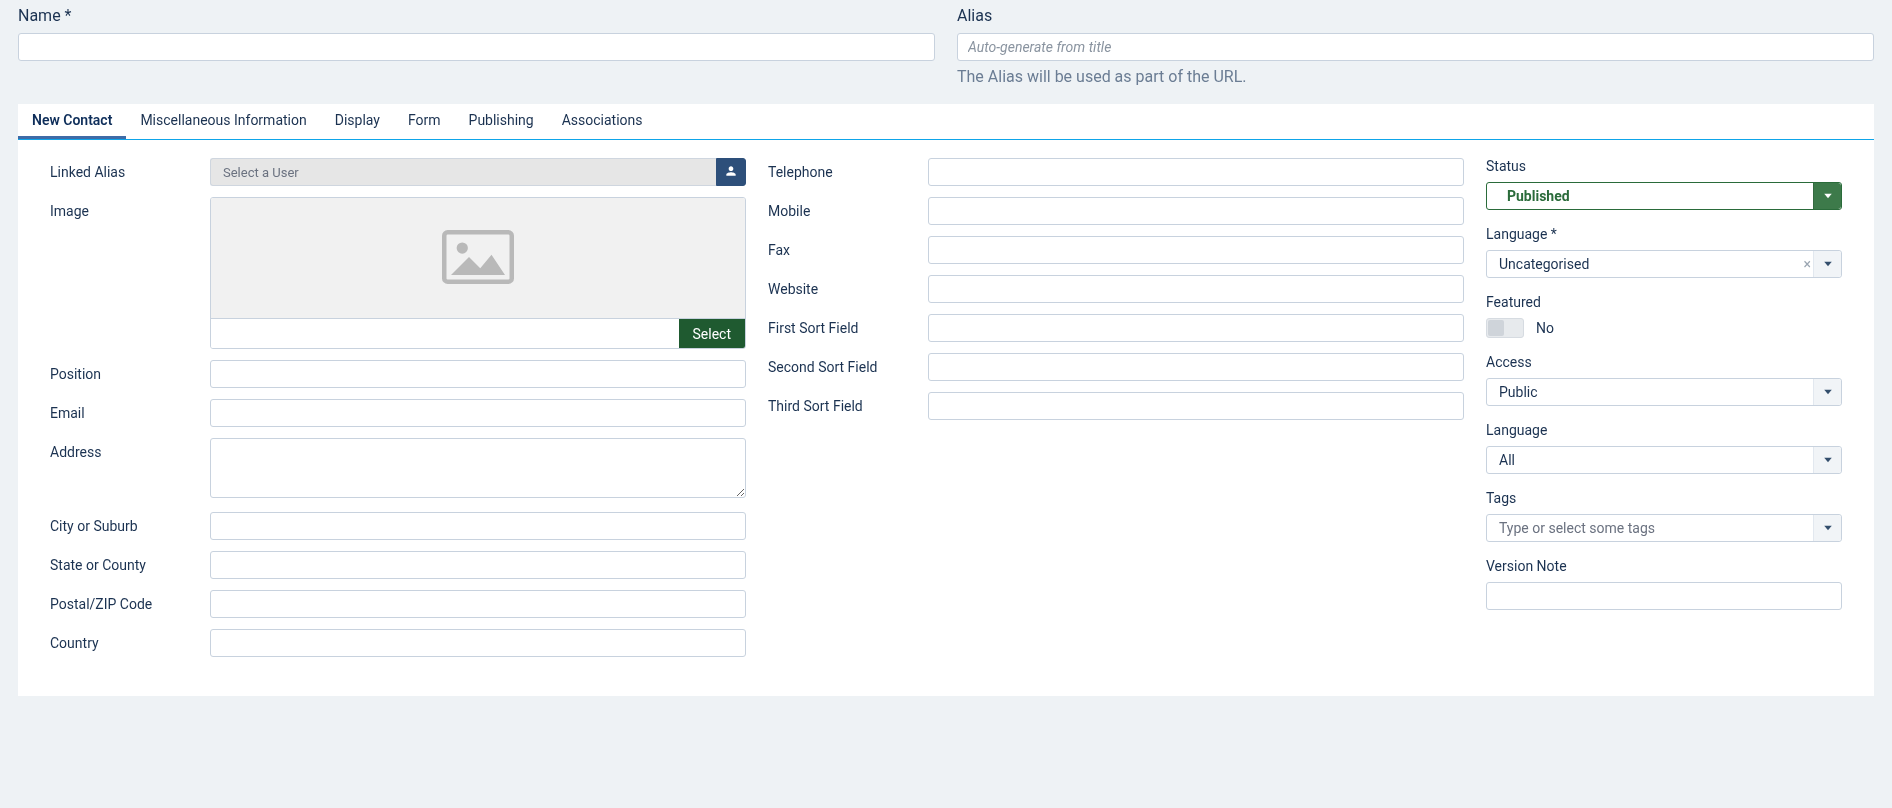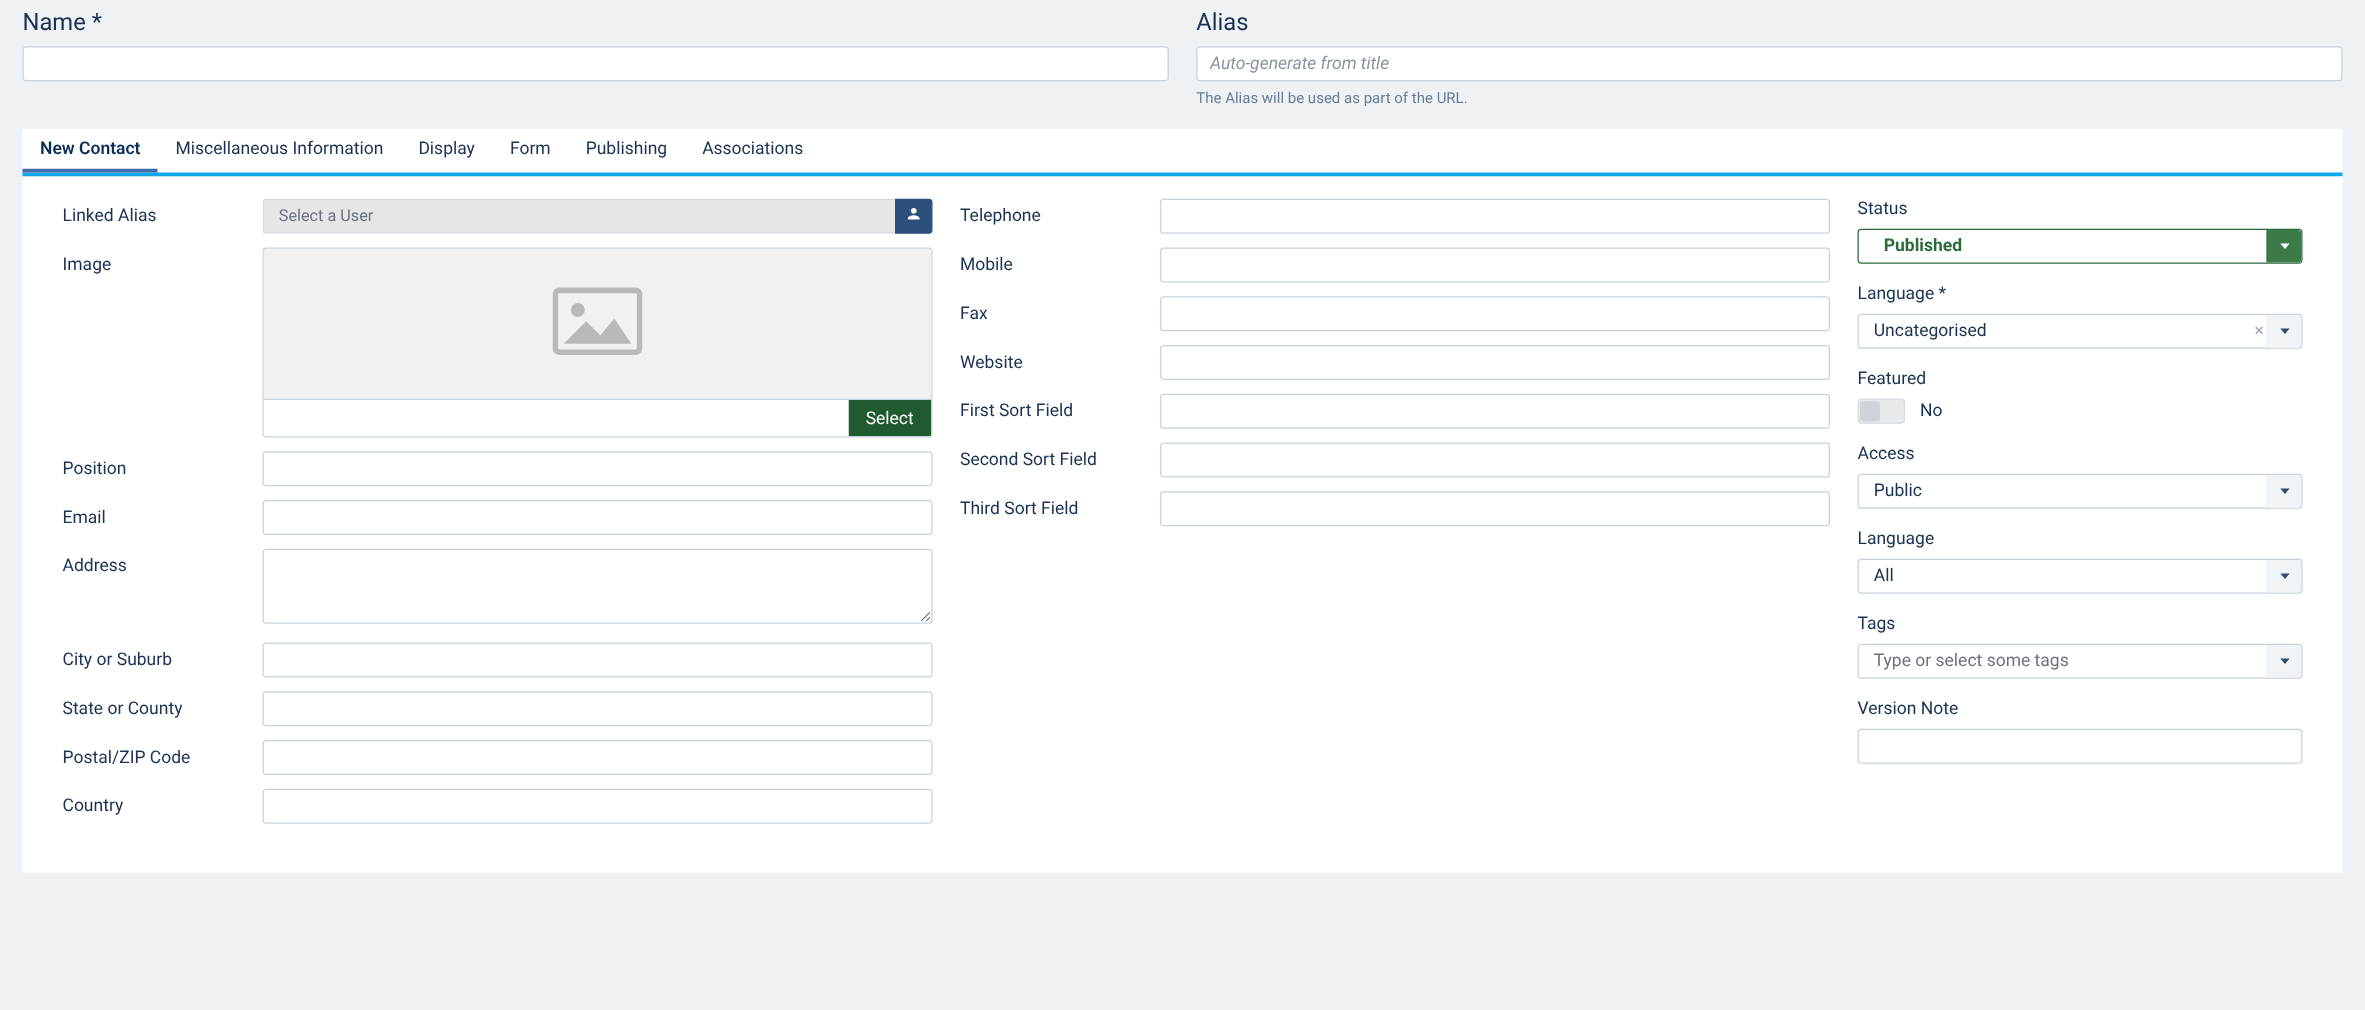--- a/index.html
+++ b/index.html
@@ -33,52 +33,52 @@
   .head-row{
     display:flex;
     gap:22px;
   }
   .field{
     flex:1;
     display:flex;
     flex-direction:column;
   }
   .field-label{
-    font-size:19px;
+    font-size:16px;
     color:var(--text);
     margin-bottom:8px;
   }
   input[type=text],textarea{
     width:100%;
     background:#fff;
     border:1px solid var(--border);
     border-radius:3px;
     padding:6px 10px;
     font-size:14px;
     color:var(--text);
     outline:none;
     font-family:inherit;
     height:28px;
   }
   textarea{height:auto;resize:both;}
   .hint{
-    font-size:12px;
+    font-size:16px;
     color:var(--muted);
     margin-top:6px;
   }
 
   
   .tabs-wrap{
     background:var(--panel-bg);
     margin:0 18px;
     border-top-left-radius:0;
   }
   .tabs{
     display:flex;
-    border-bottom:3px solid #0ea5e9;
+    border-bottom:1px solid #0ea5e9;
   }
   .tab{
     padding:8px 14px;
     color:var(--text);
     font-size:14px;
     cursor:pointer;
     border-bottom:3px solid transparent;
     user-select:none;
   }
   .tab.active{

